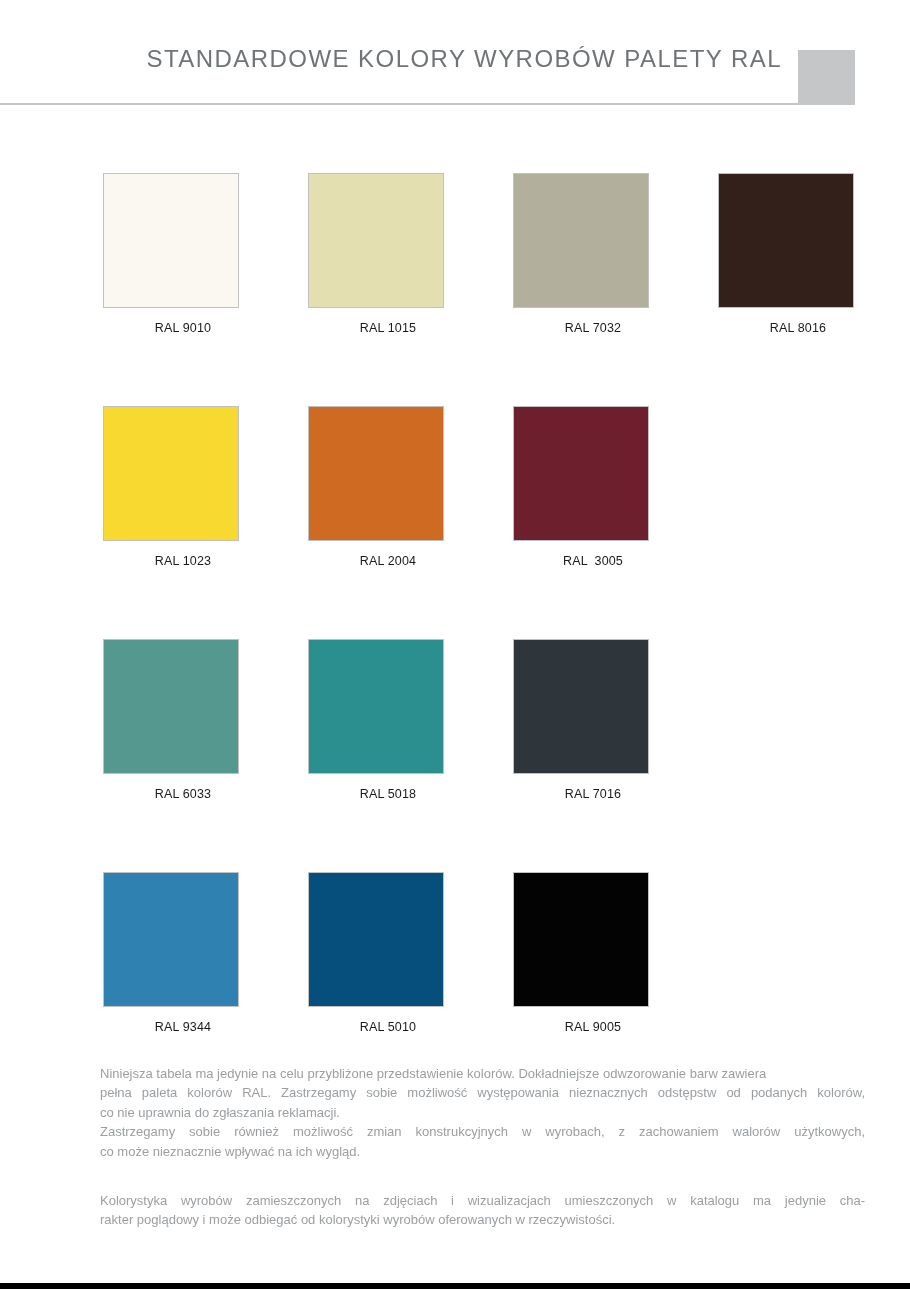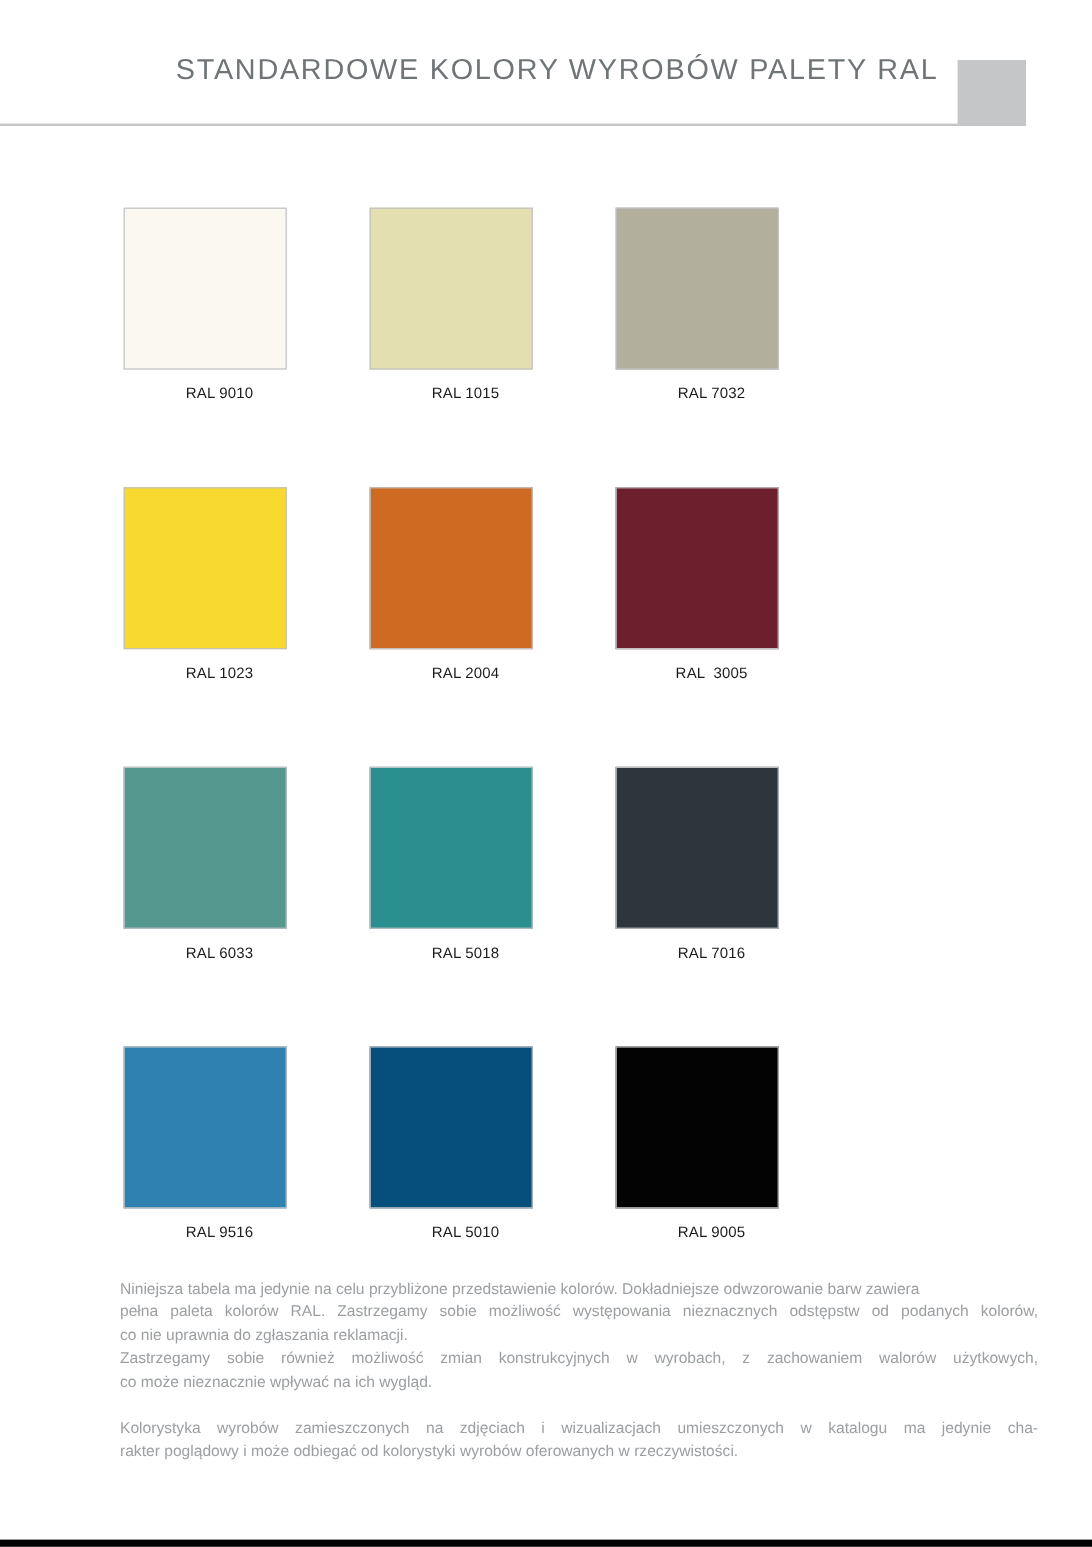--- a/index.html
+++ b/index.html
@@ -100,21 +100,21 @@
     font-size: 13px;
     line-height: 19.4px;
   }
   .footnote-block {
     margin: 0 0 0 0;
   }
   .footnote-block + .footnote-block {
     margin-top: 0px;
   }
   .footnote-block.spaced {
-    margin-top: 19px;
+    margin-top: 30px;
   }
   .footnote-line {
     display: block;
     white-space: nowrap;
   }
   .fn-justify {
     display: block;
     text-align: justify;
     text-align-last: justify;
     white-space: normal;
@@ -147,20 +147,24 @@
       <div class="swatch-label">RAL 9010</div>
     </div>
     <div class="swatch-cell">
       <div class="swatch-chip" style="background-color: rgb(228, 223, 177); border-color: rgb(192, 193, 195);"></div>
       <div class="swatch-label">RAL 1015</div>
     </div>
     <div class="swatch-cell">
       <div class="swatch-chip" style="background-color: rgb(178, 175, 157); border-color: rgb(192, 193, 195);"></div>
       <div class="swatch-label">RAL 7032</div>
     </div>
+    <div class="swatch-cell">
+      <div class="swatch-chip" style="background-color: rgb(52, 32, 26); border-color: rgb(192, 193, 195);"></div>
+      <div class="swatch-label">RAL 8016</div>
+    </div>
   </div>
 
   <div class="swatch-row">
     <div class="swatch-cell">
       <div class="swatch-chip" style="background-color: rgb(247, 217, 47); border-color: rgb(192, 193, 195);"></div>
       <div class="swatch-label">RAL 1023</div>
     </div>
     <div class="swatch-cell">
       <div class="swatch-chip" style="background-color: rgb(207, 106, 34); border-color: rgb(192, 193, 195);"></div>
       <div class="swatch-label">RAL 2004</div>
@@ -182,21 +186,21 @@
     </div>
     <div class="swatch-cell">
       <div class="swatch-chip" style="background-color: rgb(46, 54, 60); border-color: rgb(192, 193, 195);"></div>
       <div class="swatch-label">RAL 7016</div>
     </div>
   </div>
 
   <div class="swatch-row">
     <div class="swatch-cell">
       <div class="swatch-chip" style="background-color: rgb(46, 129, 176); border-color: rgb(192, 193, 195);"></div>
-      <div class="swatch-label">RAL 9516</div>
+      <div class="swatch-label">RAL 9344</div>
     </div>
     <div class="swatch-cell">
       <div class="swatch-chip" style="background-color: rgb(6, 78, 124); border-color: rgb(192, 193, 195);"></div>
       <div class="swatch-label">RAL 5010</div>
     </div>
     <div class="swatch-cell">
       <div class="swatch-chip" style="background-color: rgb(3, 3, 3); border-color: rgb(192, 193, 195);"></div>
       <div class="swatch-label">RAL 9005</div>
     </div>
   </div>

